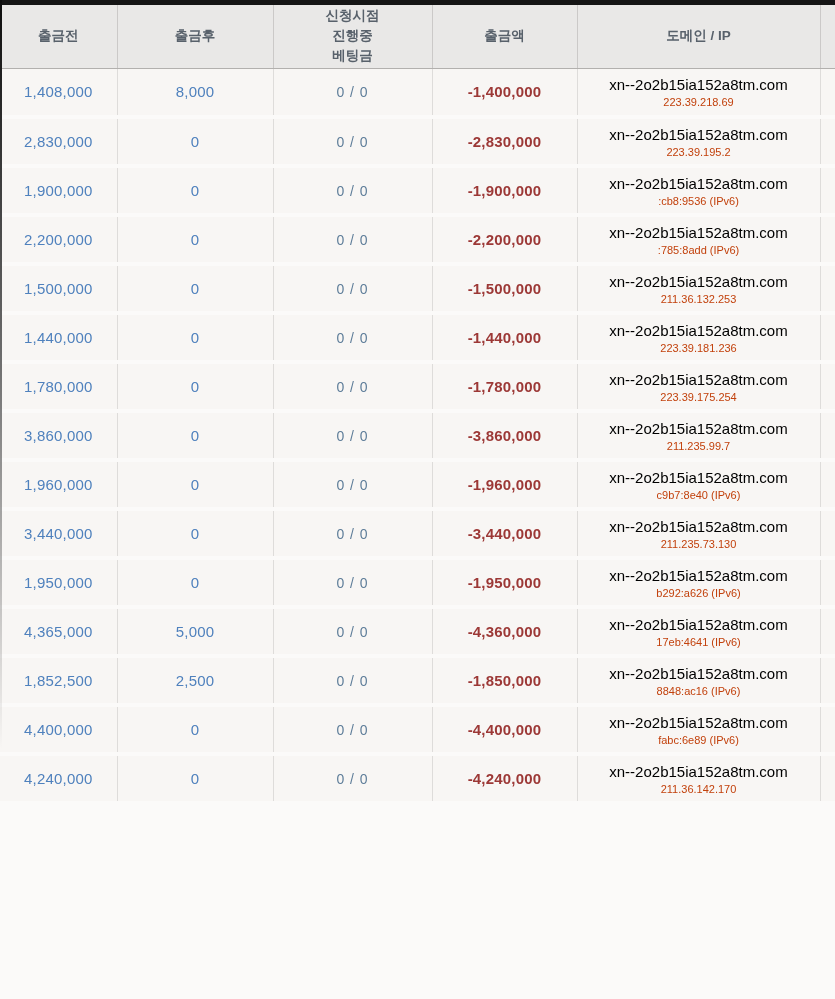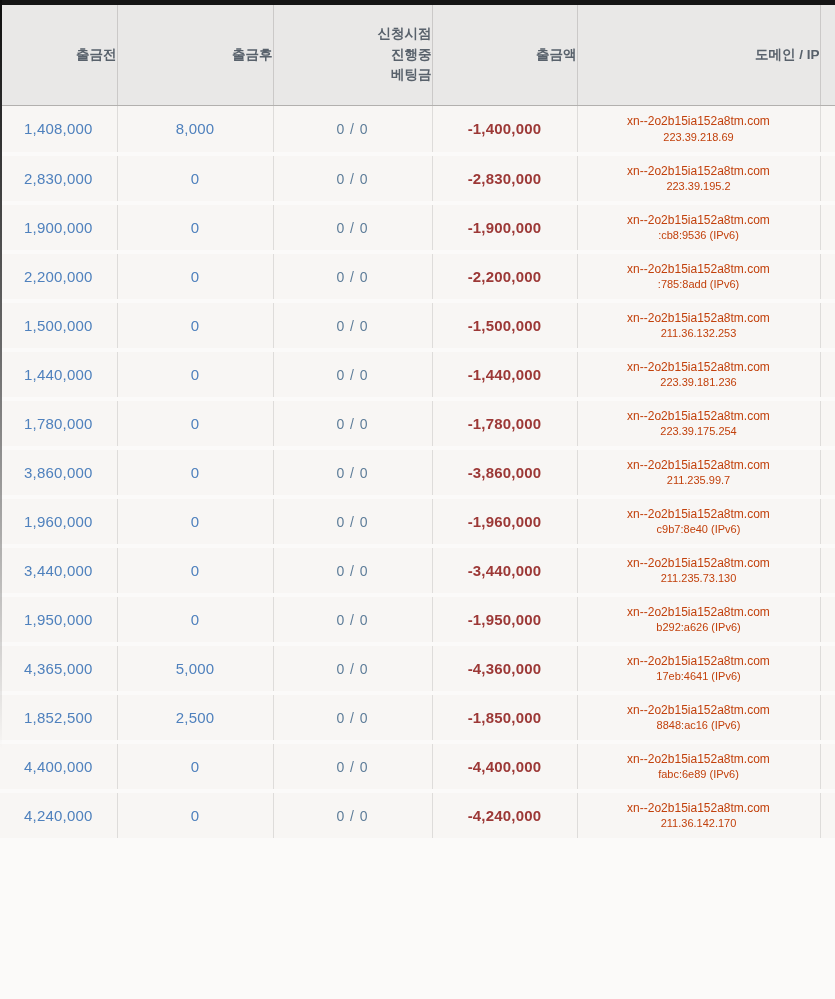--- a/index.html
+++ b/index.html
@@ -34,23 +34,23 @@
   }
   col.c1 { width: 117px; }
   col.c2 { width: 156px; }
   col.c3 { width: 159px; }
   col.c4 { width: 145px; }
   col.c5 { width: 243px; }
   col.c6 { width: 15px; }
 
   thead th {
     background: #e9e8e7;
-    height: 100px;
+    height: 63px;
     padding: 0;
-    text-align: right;
+    text-align: center;
     vertical-align: middle;
     font-size: 13.5px;
     font-weight: bold;
     color: #58616b;
     border-right: 1px solid #cbc9c8;
     border-bottom: 1px solid #b2b0ae;
     margin-top: 29px;
   }
   thead th:last-child { border-right: none; }
   .hdr-line { display: block; line-height: 1.5; }
@@ -79,22 +79,22 @@
     font-size: 14px;
     letter-spacing: 1px;
   }
   .amount {
     color: #9c3836;
     font-weight: bold;
     font-size: 15px;
     letter-spacing: 0.2px;
   }
   .domain {
-    color: #c2410c;
-    font-size: 12px;
+    color: #000000;
+    font-size: 15px;
     line-height: 1.45;
   }
   .ip {
     color: #c2410c;
     font-size: 11px;
     line-height: 1.25;
   }
 </style>
 </head>
 <body>

